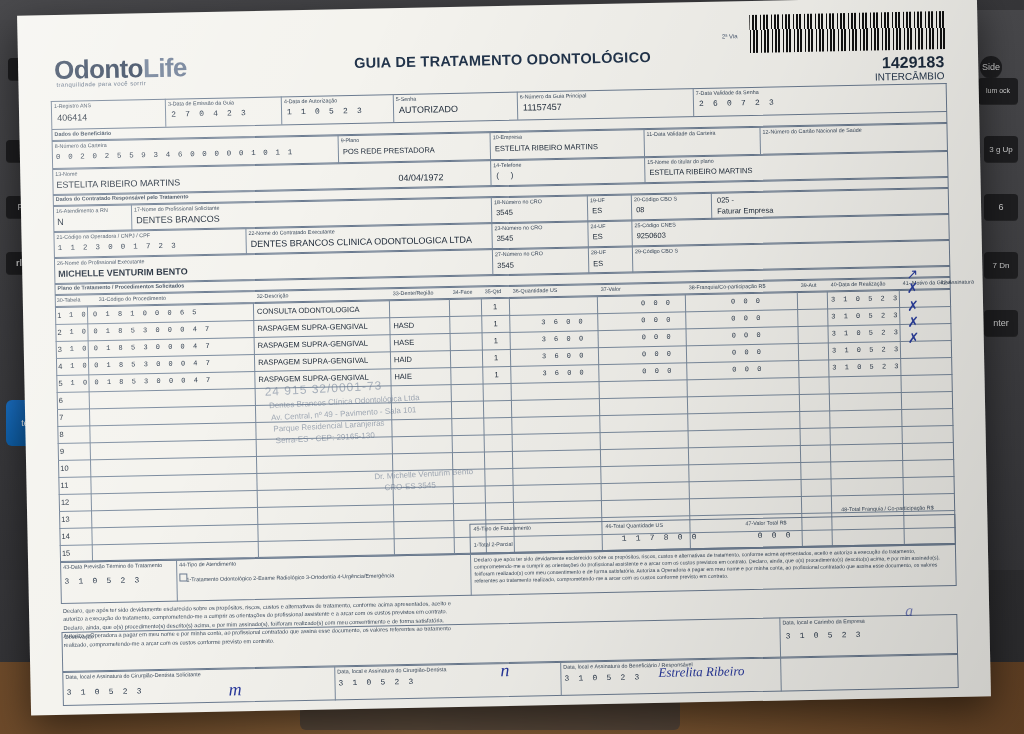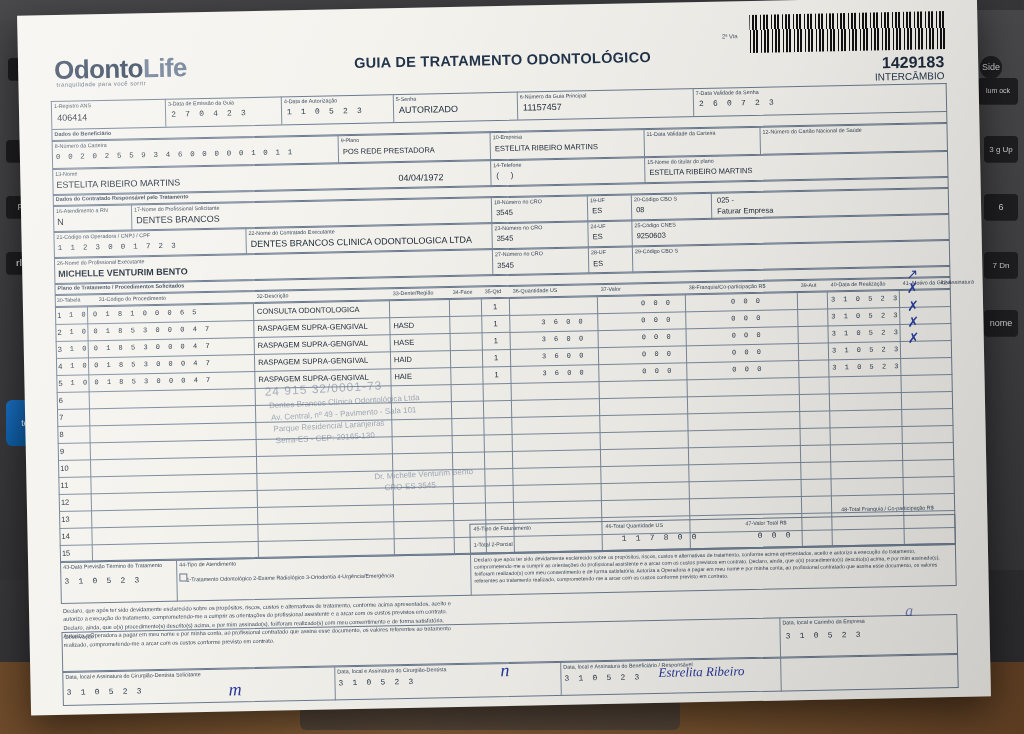--- a/index.html
+++ b/index.html
@@ -107,21 +107,21 @@
   <div class="key" style="right:6px;top:136px;width:34px;height:26px;font-size:8px;">
       <span>3 g Up</span>
     </div>
   <div class="key" style="right:6px;top:194px;width:34px;height:26px;">
       <span>6</span>
     </div>
   <div class="key" style="right:6px;top:252px;width:34px;height:26px;font-size:8px;">
       <span>7 Dn</span>
     </div>
   <div class="key" style="right:6px;top:310px;width:34px;height:26px;">
-      <span>nome</span>
+      <span>nter</span>
     </div>
 
   <div id="paper">
     <div class="sheet">
 
       <div class="logo"><span>Odonto</span><span class="lite">Life</span></div>
       <div class="logo-sub">tranquilidade para você sorrir</div>
       <div class="title">GUIA DE TRATAMENTO ODONTOLÓGICO</div>
       <div class="barcode"></div>
       <div class="two-up">2ª Via</div>

